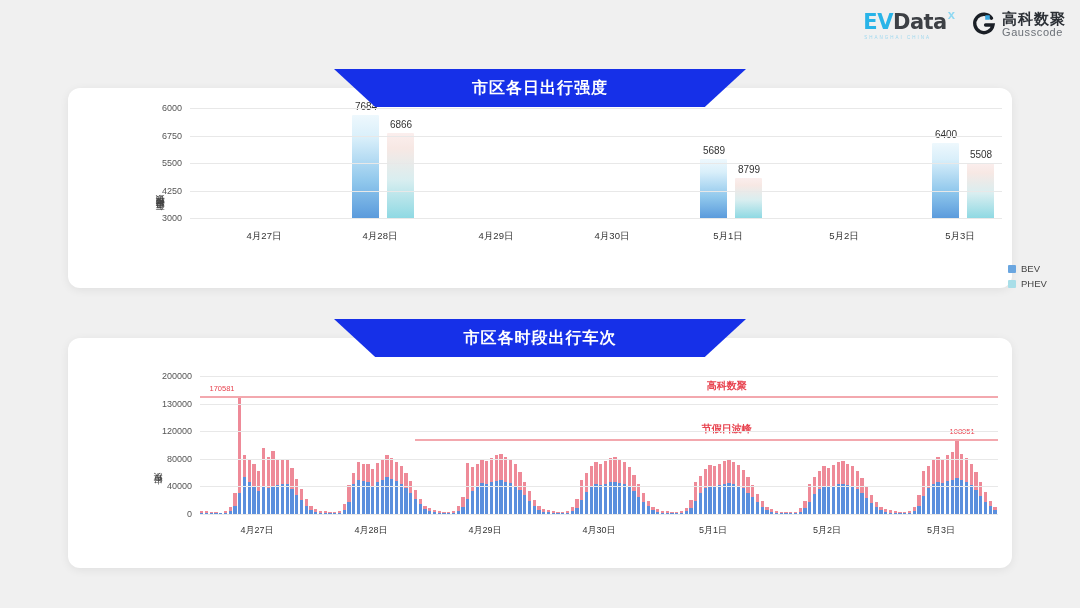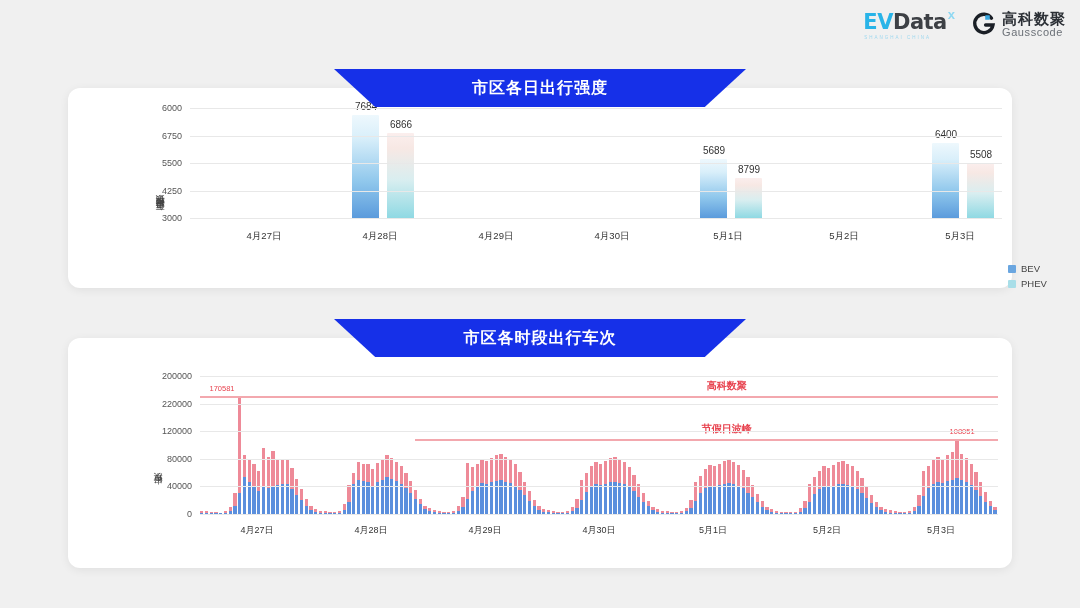--- a/index.html
+++ b/index.html
@@ -207,21 +207,21 @@
     <span class="banner-text">市区各时段出行车次</span>
   </div>
   <div class="card" id="card-2">
     <div class="chart" id="chart2">
       <div class="yaxis-title" id="c2-ytitle" style="left: 84px; top: 66px; height: 88px;">出行车次</div>
       <div id="c2-yticks">
           <div class="ytick" style="top: 176px; right: 820px;">0</div>
           <div class="ytick" style="top: 148.4px; right: 820px;">40000</div>
           <div class="ytick" style="top: 120.8px; right: 820px;">80000</div>
           <div class="ytick" style="top: 93.2px; right: 820px;">120000</div>
-          <div class="ytick" style="top: 65.6px; right: 820px;">220000</div>
+          <div class="ytick" style="top: 65.6px; right: 820px;">130000</div>
           <div class="ytick" style="top: 38px; right: 820px;">200000</div>
         </div>
       <div id="c2-plot">
           <div class="c2-bar" style="left: 0px; width: 3.42px; height: 3.45px;">
             <div class="c2-seg phev" style="bottom:1.3800000000000001px;height:2.07px;background:#ee8a98"></div>
             <div class="c2-seg bev" style="height:1.3800000000000001px;background:#5b8fdd"></div>
           </div>
           <div class="c2-bar" style="left: 4.75px; width: 3.42px; height: 2.553px;">
             <div class="c2-seg phev" style="bottom:1.035px;height:1.518px;background:#ee8a98"></div>
             <div class="c2-seg bev" style="height:1.035px;background:#5b8fdd"></div>

